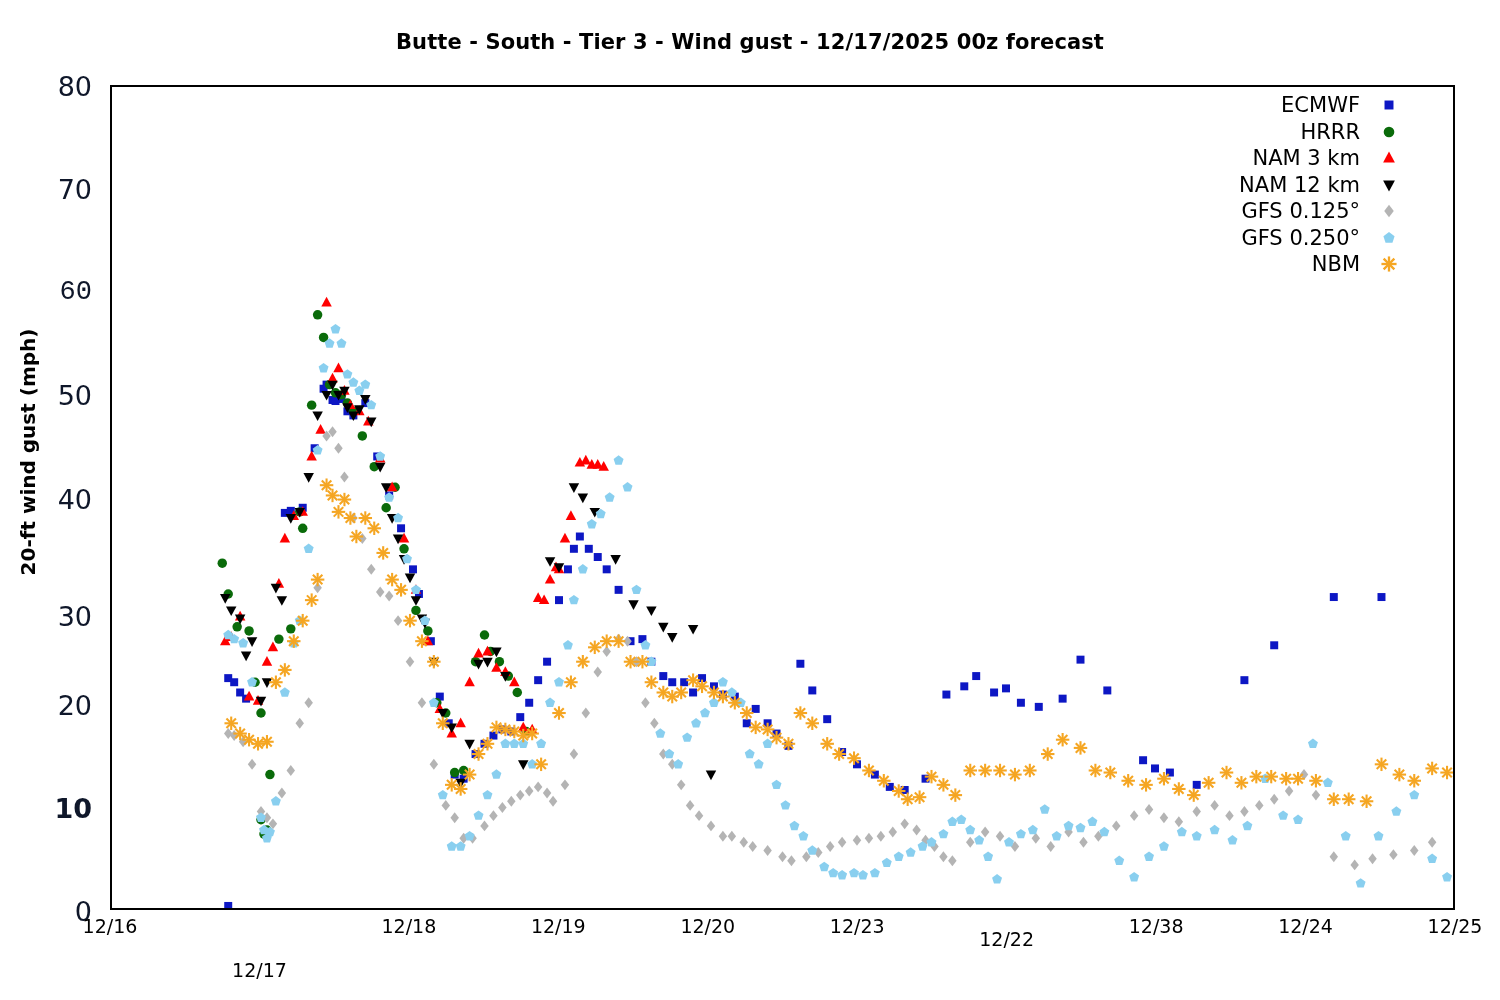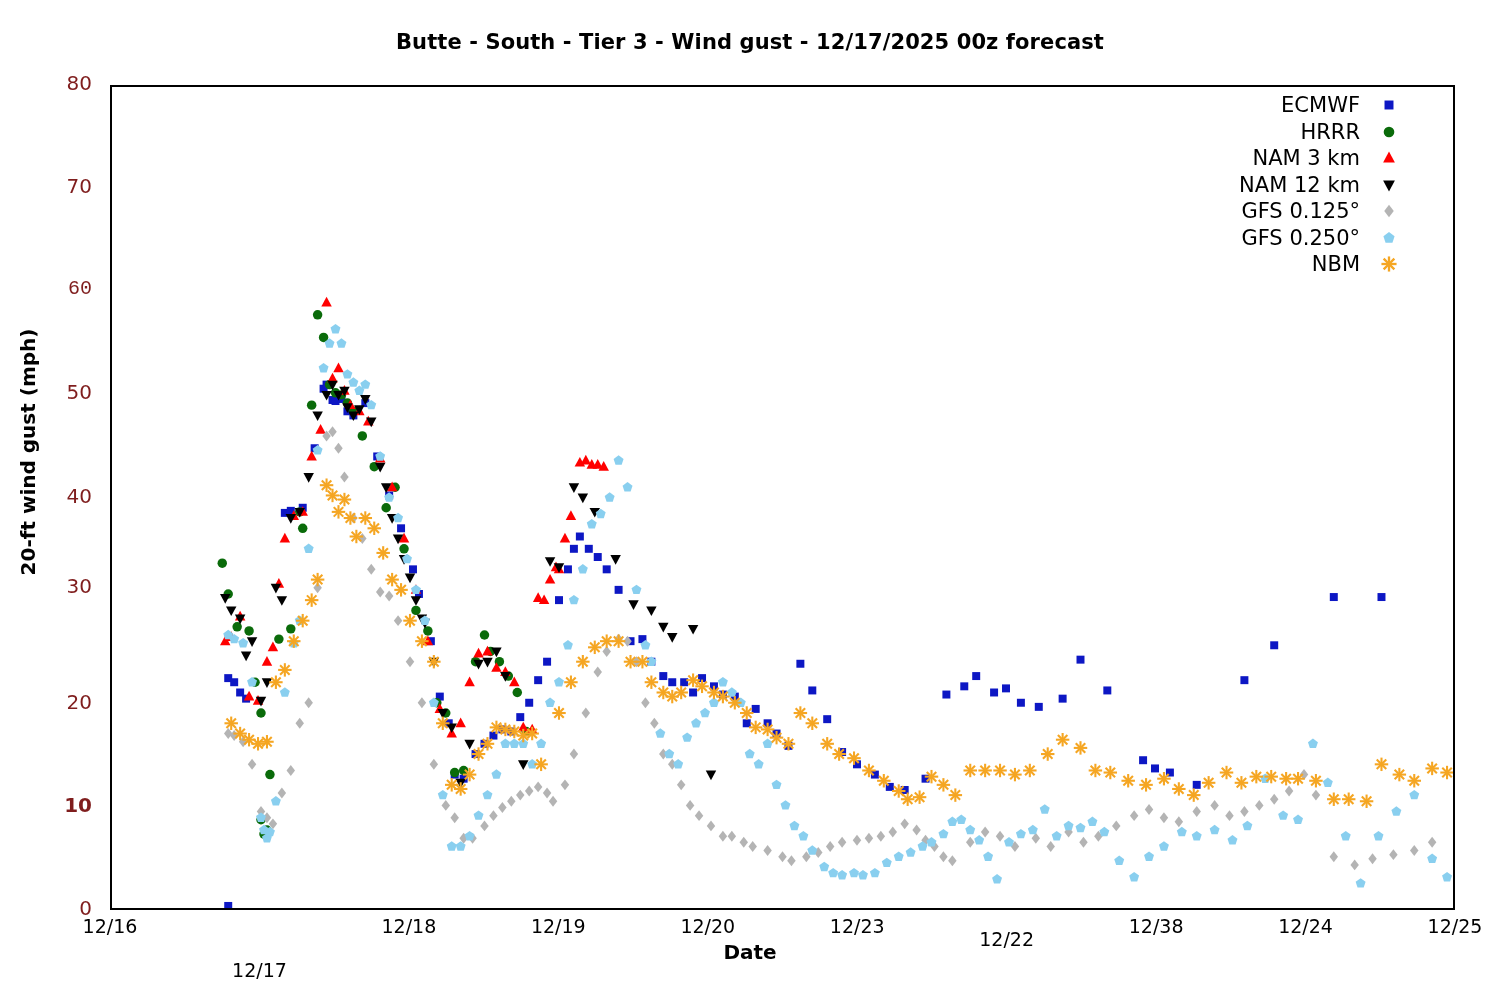--- a/index.html
+++ b/index.html
@@ -7,21 +7,21 @@
   #stage{position:relative;width:1500px;height:1000px;border-radius:29px;}
   #chart-title{
     position:absolute;left:0;top:30px;width:1500px;text-align:center;
     font-size:21px;font-weight:bold;color:#000;letter-spacing:.1px;
   }
   #plot-frame{
     position:absolute;left:110px;top:85px;width:1345px;height:825px;
     border:2px solid #000;box-sizing:border-box;background:#fff;
   }
   #points-svg{position:absolute;left:0;top:0;width:100%;height:100%;display:block;}
-  .ytick-label{position:absolute;text-align:right;font-size:20px;color:#7f1d1d;width:80px;}
+  .ytick-label{position:absolute;text-align:right;font-size:27px;color:#0f172a;width:80px;}
   .ytick-mark{position:absolute;height:2px;background:#000;width:13px;left:110px;}
   .xtick-label{position:absolute;text-align:center;font-size:19px;color:#000;width:120px;}
   .xtick-mark{position:absolute;width:2px;background:#000;height:13px;top:897px;}
   #ylabel{
     position:absolute;left:-292px;top:440px;width:640px;text-align:center;
     transform:rotate(-90deg);font-size:20px;font-weight:bold;color:#000;
   }
   #xlabel{position:absolute;left:0;top:940px;width:1500px;text-align:center;font-size:20px;font-weight:bold;color:#000;}
   #legend{position:absolute;left:1185px;top:92px;width:215px;}
   .legend-row{display:flex;align-items:center;justify-content:flex-end;height:26.5px;}
@@ -30,29 +30,28 @@
   .legend-marker svg{position:absolute;left:0;top:0;}
 </style>
 </head>
 <body>
 
 <div id="stage">
 
   <div id="chart-title">Butte - South - Tier 3 - Wind gust - 12/17/2025 00z forecast</div>
 
   <div id="ylabel">20-ft wind gust (mph)</div>
-  <div id="xlabel">Date</div>
 
   <div id="y-ticks">
       <div class="ytick-label" style="left: 12px; top: 896px;">0</div>
       <div class="ytick-label" style="left: 12px; top: 792.875px; font-weight: bold;">10</div>
       <div class="ytick-mark" style="top: 805.875px;"></div>
       <div class="ytick-label" style="left: 12px; top: 689.75px;">20</div>
       <div class="ytick-mark" style="top: 702.75px;"></div>
-      <div class="ytick-label" style="left: 12px; top: 574px;">30</div>
+      <div class="ytick-label" style="left: 12px; top: 601px;">30</div>
       <div class="ytick-mark" style="top: 599.625px;"></div>
       <div class="ytick-label" style="left: 12px; top: 483.5px;">40</div>
       <div class="ytick-mark" style="top: 496.5px;"></div>
       <div class="ytick-label" style="left: 12px; top: 380.375px;">50</div>
       <div class="ytick-mark" style="top: 393.375px;"></div>
       <div class="ytick-label" style="left: 12px; top: 277.25px; font-family: Liberation Mono, monospace;">60</div>
       <div class="ytick-mark" style="top: 290.25px;"></div>
       <div class="ytick-label" style="left: 12px; top: 174.125px;">70</div>
       <div class="ytick-mark" style="top: 187.125px;"></div>
       <div class="ytick-label" style="left: 12px; top: 71px;">80</div>

